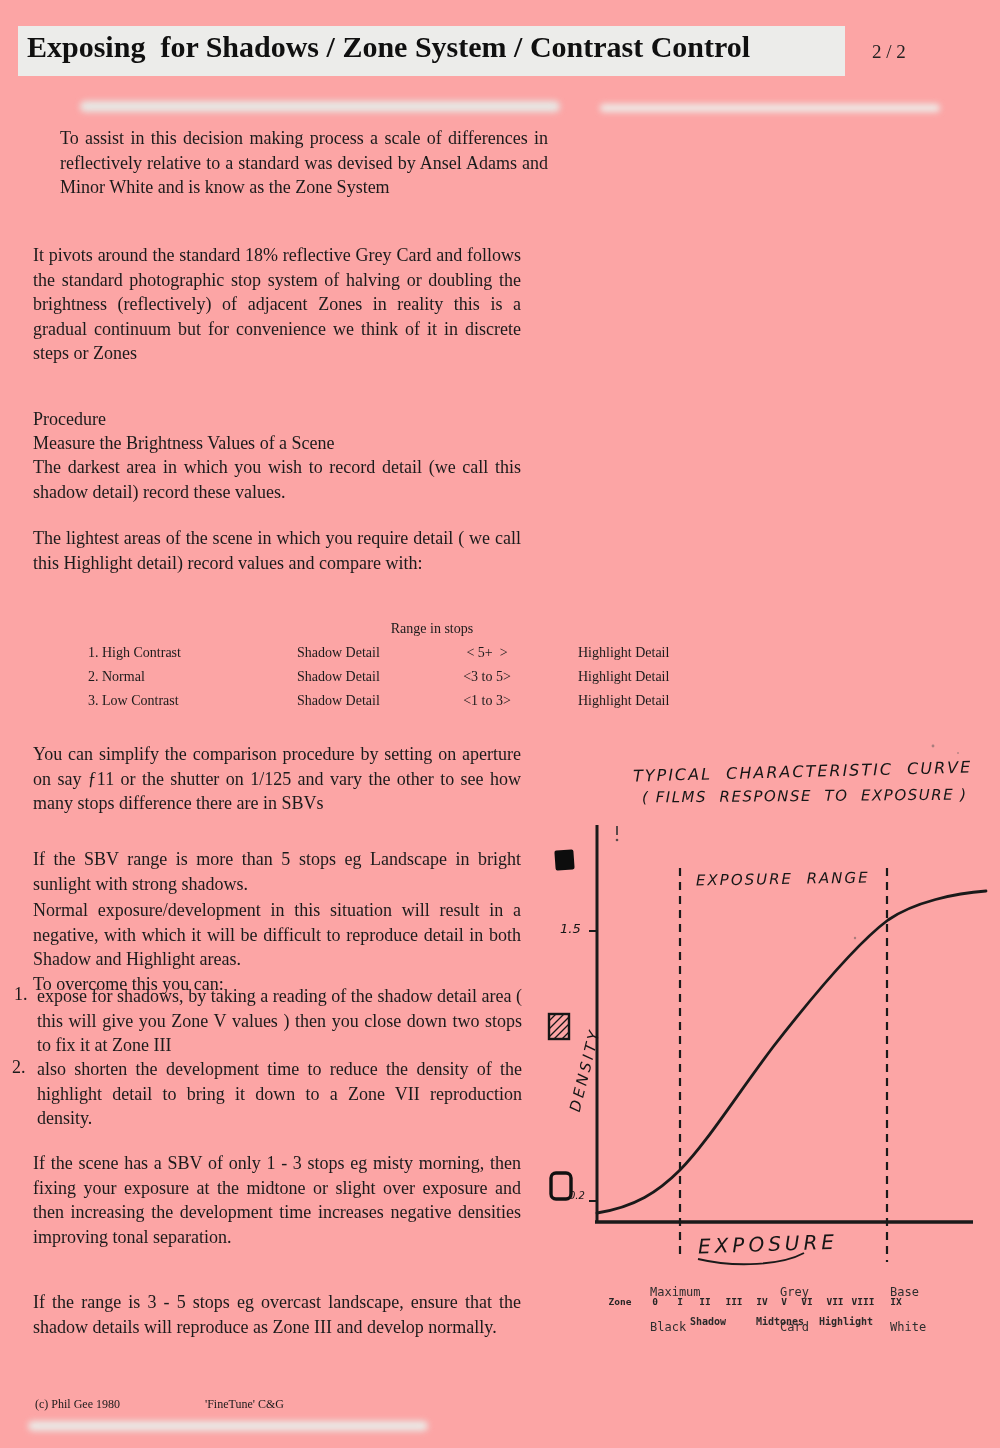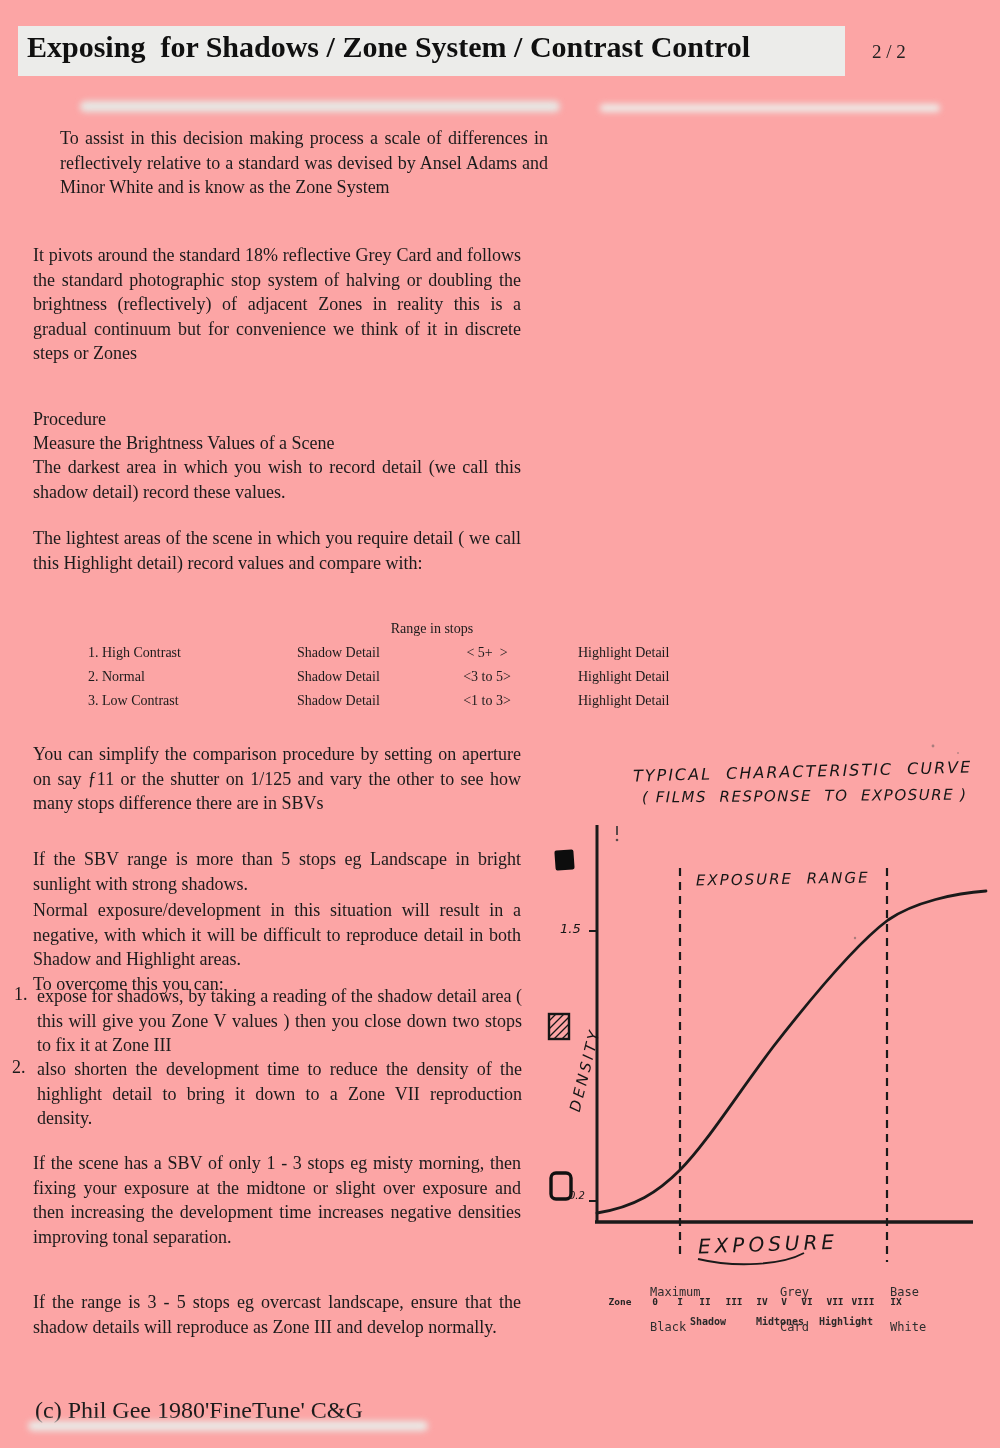--- a/index.html
+++ b/index.html
@@ -22,21 +22,21 @@
     text-align:justify; text-align-last:left;
   }
   .line{position:absolute; left:33px; font-size:18px; line-height:24.5px; white-space:pre;}
   .listnum{position:absolute; font-size:18px;}
   .listtext{position:absolute; left:37px; width:485px; font-size:18px; line-height:24.5px; text-align:justify; text-align-last:left;}
   .tbl{position:absolute; left:0; top:621px; width:740px; height:100px;}
   .trow{position:absolute; left:0; width:100%; height:24px;}
   .tbl span{position:absolute; font-size:14px; white-space:pre;}
   .c1{left:88px;} .c2{left:297px;} .c3{left:448px; width:78px; text-align:center;} .c4{left:578px;}
   .thead{left:362px; width:140px; text-align:center;}
-  .footer span{position:absolute; top:1397px; font-size:24px;}
+  .footer span{position:absolute; top:1397px; font-size:12px;}
   
   .diagram{position:absolute; left:540px; top:740px; width:460px; height:620px;}
   .diagram svg{position:absolute; left:0; top:0;}
   .hand{
     position:absolute; font-family:"DejaVu Sans", sans-serif; font-style:italic;
     color:#161616; white-space:pre;
   }
   .mono{
     position:absolute; font-family:"DejaVu Sans Mono", monospace;
     font-size:12px; line-height:11.5px; color:#2e2e2e; white-space:pre;

